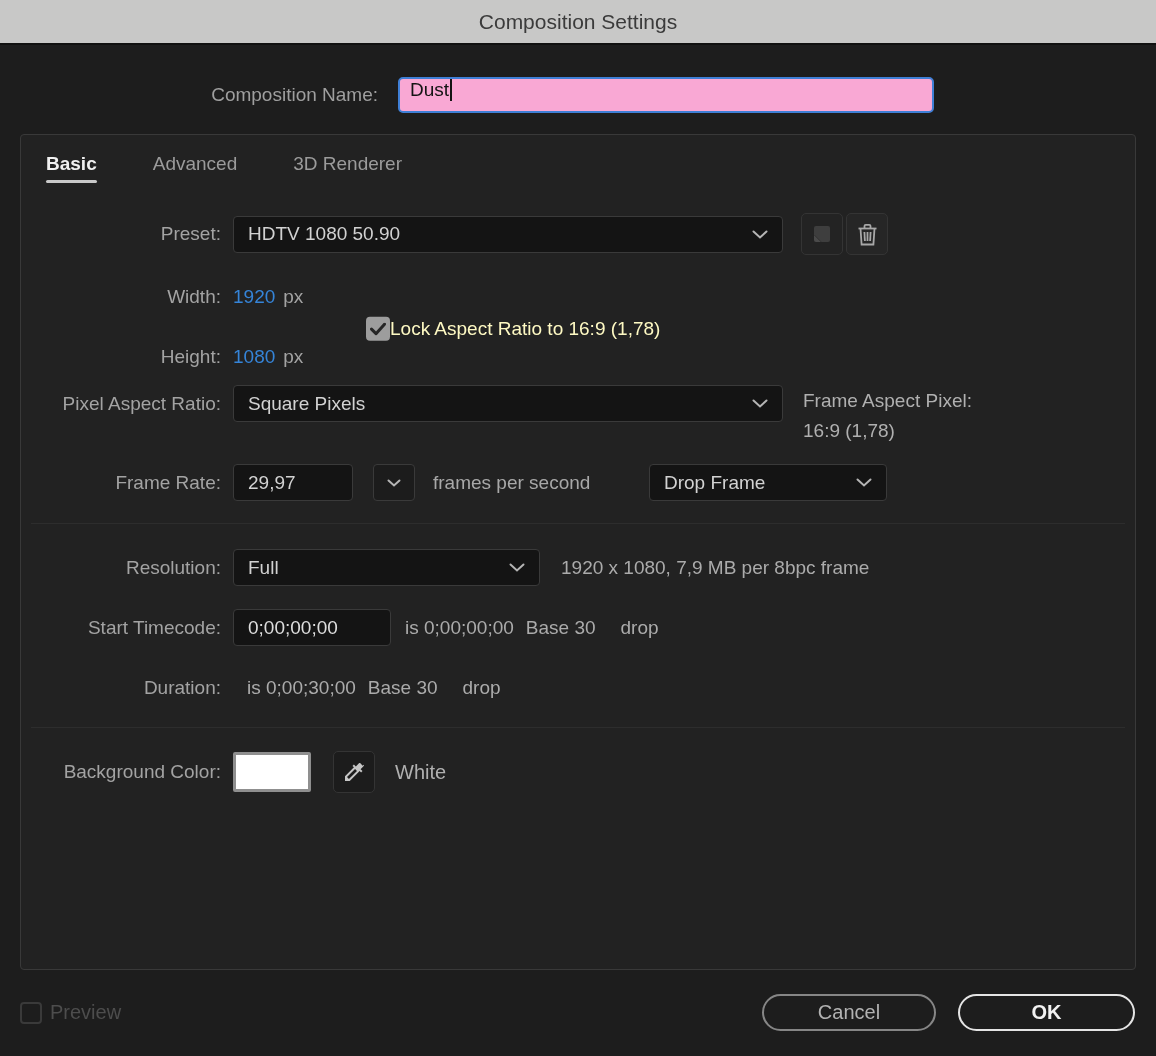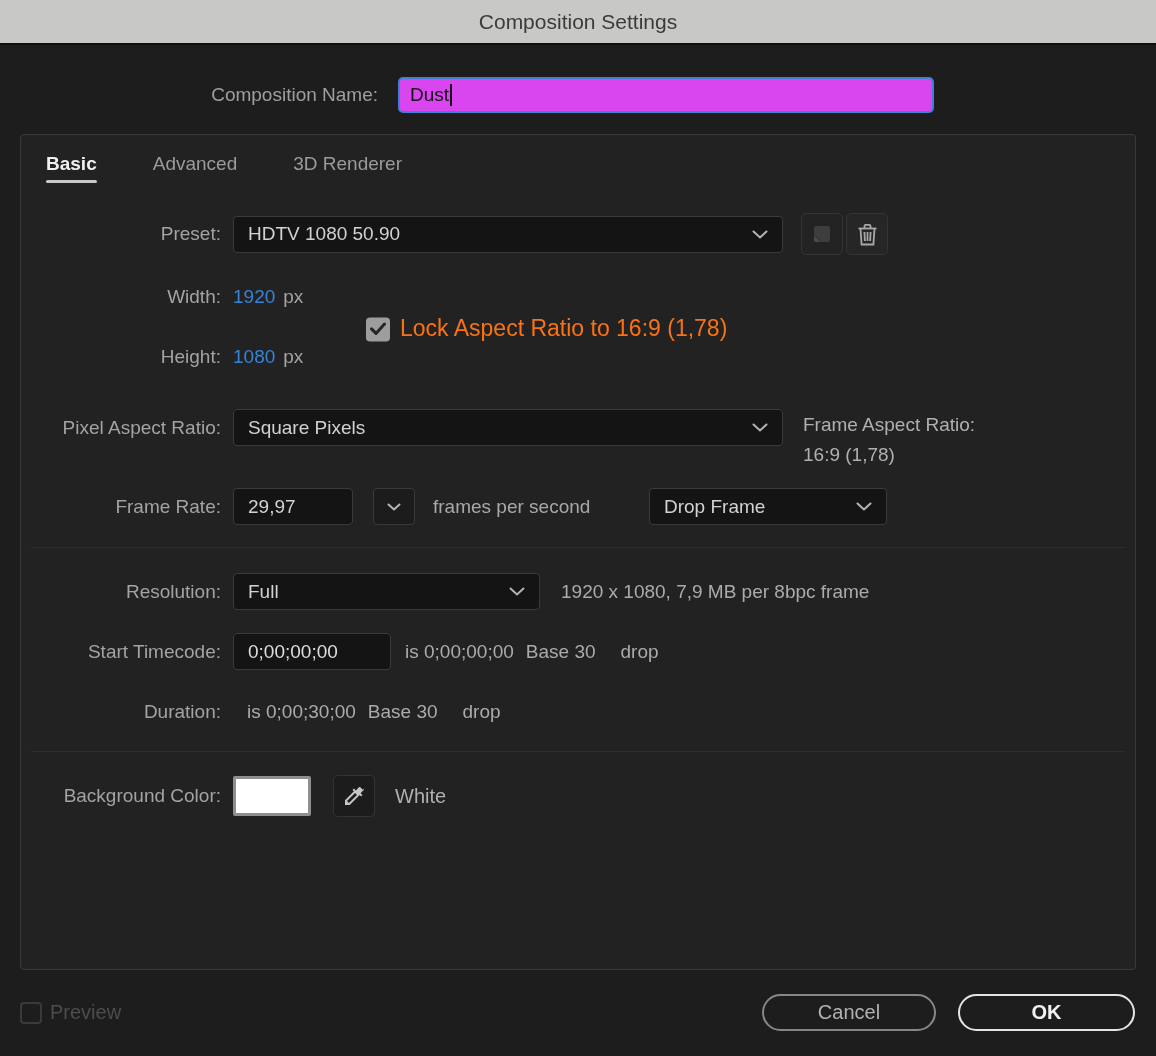--- a/index.html
+++ b/index.html
@@ -14,22 +14,22 @@
     height:43px;background:#c8c8c7;border-bottom:2px solid #111;
     display:flex;align-items:center;justify-content:center;
     font-size:21px;font-weight:normal;color:#3b3b3b;
   }
   
   .name-row{display:flex;align-items:center;margin-top:32px;}
   .name-lbl{width:398px;flex:none;text-align:right;padding-right:20px;box-sizing:border-box;
     font-size:19px;color:#9f9f9f;}
   .name-input{
     width:536px;height:36px;box-sizing:border-box;
-    background:#d946ef;border:2px solid #3f7fd6;border-radius:5px;
-    display:flex;align-items:center;padding:0 10px;
+    background:#f9a8d4;border:2px solid #3f7fd6;border-radius:5px;
+    display:flex;padding:0 10px;
     font-size:19px;color:#141414;
   }
   .caret{width:2px;height:22px;background:#141414;margin-left:1px;flex:none;}
   
   .panel{
     margin:21px 20px 0 20px;height:836px;box-sizing:border-box;
     background:#222222;border:1px solid #393939;border-radius:4px;
   }
   .tabs{display:flex;padding:18px 0 0 25px;font-size:19px;}
   .tab{margin-right:56px;color:#9b9b9b;}
@@ -60,23 +60,23 @@
   .btn-delpreset{margin-left:3px;}
   
   .dims{margin-top:30px;position:relative;}
   .dim-row{display:flex;align-items:center;height:24px;font-size:19px;}
   .dim-row + .dim-row{margin-top:36px;}
   .dim-val{color:#3584d8;}
   .dim-unit{color:#a3a3a3;margin-left:8px;}
   .lock{position:absolute;left:345px;top:50%;transform:translateY(-43%);display:flex;align-items:center;}
   .lock-box{width:24px;height:24px;flex:none;background:#9d9d9d;border-radius:4px;
     display:flex;align-items:center;justify-content:center;}
-  .lock-label{margin-left:10px;font-size:23px;color:#f97316;white-space:nowrap;}
-  
-  .par-row{margin-top:40px;height:37px;}
+  .lock-label{font-size:19px;color:#fef9c3;white-space:nowrap;}
+  
+  .par-row{margin-top:16px;height:37px;}
   .far-block{margin-left:20px;margin-top:24px;font-size:19px;color:#b0b0b0;line-height:30px;}
   
   .fr-row{margin-top:42px;height:37px;}
   .fr-input{width:120px;}
   .chev-btn{width:42px;height:37px;margin-left:20px;box-sizing:border-box;flex:none;
     background:#1c1c1c;border:1px solid #3a3a3a;border-radius:4px;
     display:flex;align-items:center;justify-content:center;}
   .fps-text{margin-left:18px;width:200px;font-size:19px;color:#a8a8a8;}
   
   .divider{height:1px;background:#2d2d2d;margin:22px 10px 0 10px;}
@@ -187,21 +187,21 @@
 
   <div class="row par-row">
     <span class="lblcol">Pixel Aspect Ratio:</span>
     <div class="dropdown dd-par">
       <span>Square Pixels</span>
       <svg class="chev" width="16" height="9" viewBox="0 0 16 9">
           <path d="M1.5 1.5 L8 7.5 L14.5 1.5" stroke="#b5b5b5" stroke-width="2" fill="none" stroke-linecap="round"></path>
         </svg>
     </div>
     <div class="far-block">
-      <div>Frame Aspect Ratio:</div>
+      <div>Frame Aspect Pixel:</div>
       <div>16:9 (1,78)</div>
     </div>
   </div>
 
   <div class="row fr-row">
     <span class="lblcol">Frame Rate:</span>
     <div class="tinput fr-input">
       <span>29,97</span>
     </div>
     <div class="chev-btn">

